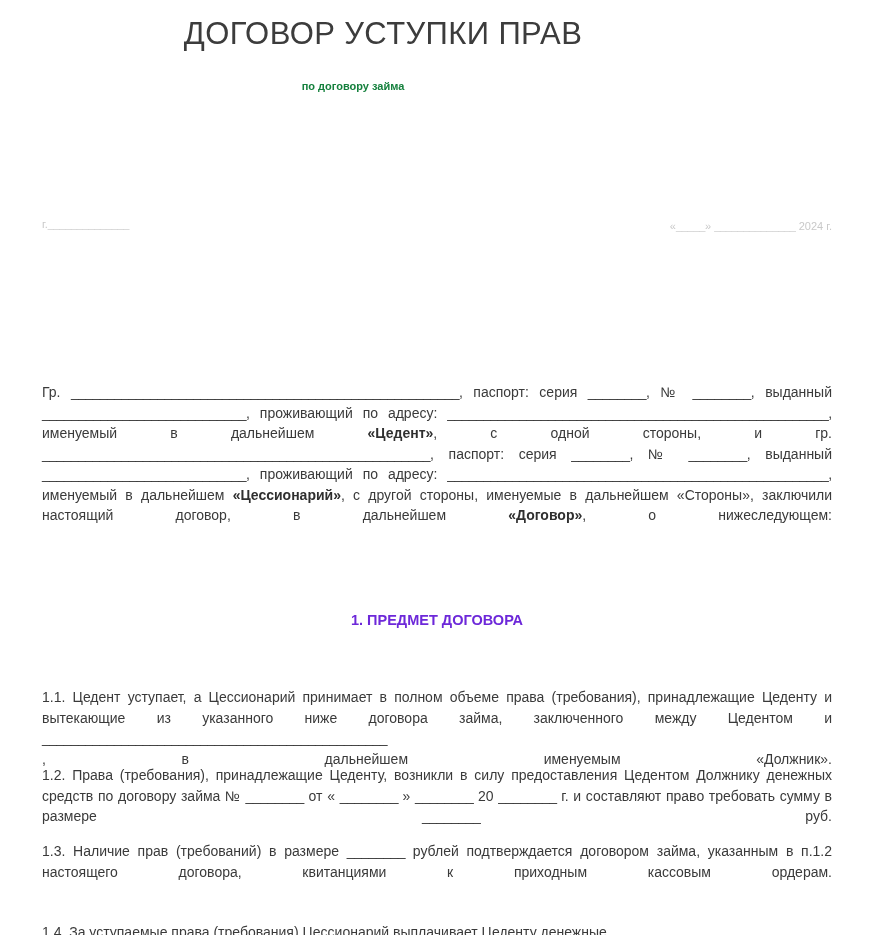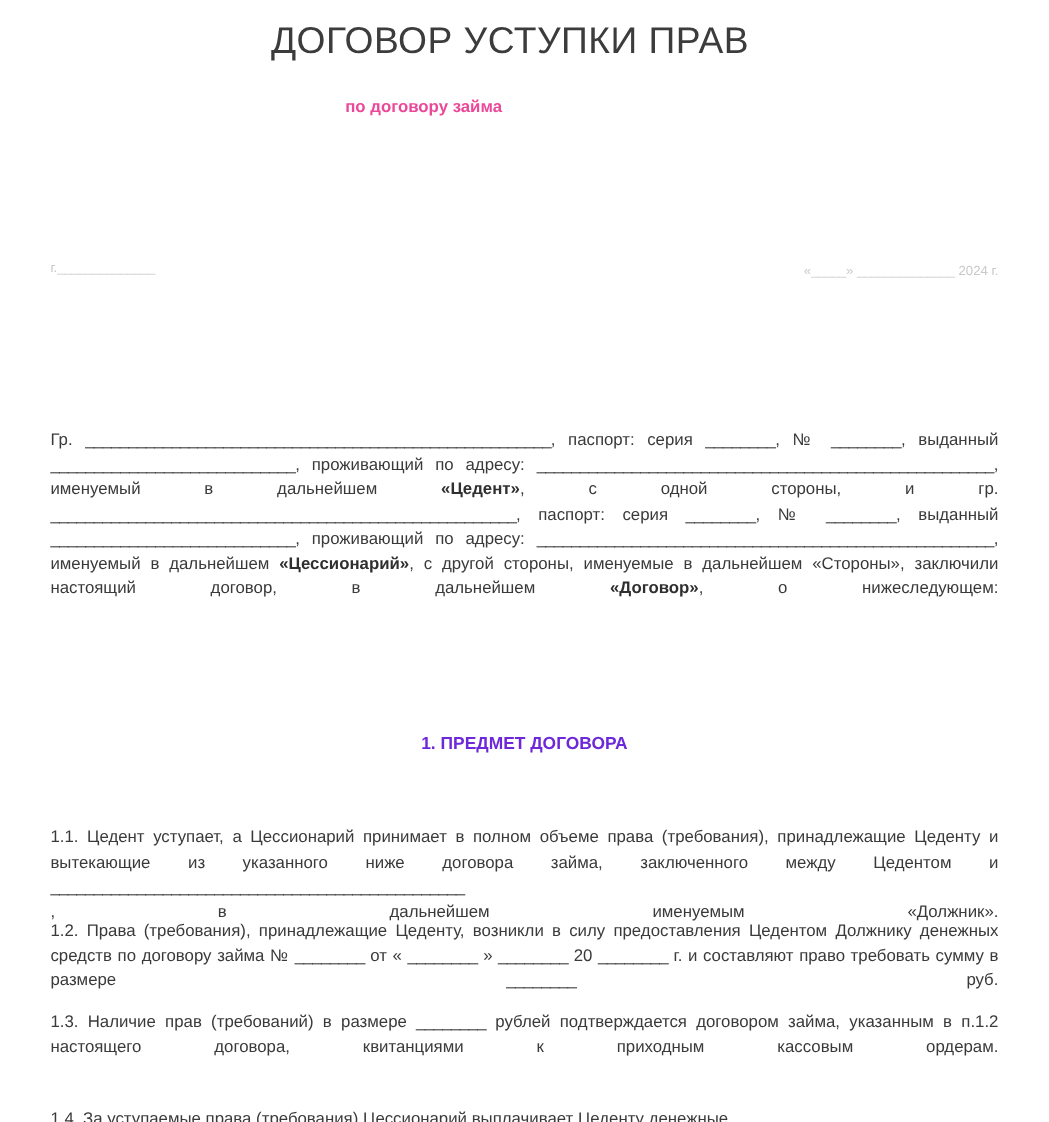--- a/index.html
+++ b/index.html
@@ -29,32 +29,31 @@
     position: absolute;
     top: 16px;
     left: 0;
     width: 766px;
     text-align: center;
     font-size: 31px;
     font-weight: 400;
     letter-spacing: 0.4px;
     color: #3c3c3c;
     white-space: nowrap;
-    margin-left: 42px;
   }
 
   .doc-subtitle {
     position: absolute;
     top: 80px;
     left: 0;
     width: 706px;
     text-align: center;
-    font-size: 14px;
+    font-size: 11px;
     font-weight: bold;
-    color: #ec4899;
+    color: #15803d;
   }
 
   
   .dateline {
     position: absolute;
     top: 218px;
     left: 42px;
     width: 790px;
     height: 18px;
     font-size: 11px;
@@ -92,21 +91,21 @@
   .block.jfull {
     text-align: justify;
   }
   .block.jfull::after {
     content: "";
     display: inline-block;
     width: 100%;
     height: 0;
   }
 
-  .parties   { top: 356px; }
+  .parties   { top: 382px; }
   .clause11  { top: 651px; margin-top: 36px; }
   .clause12  { top: 765px; }
   .clause13  { top: 841px; }
   .clause14  { top: 922px; }
 
   .heading {
     position: absolute;
     left: 0;
     width: 874px;
     top: 612px;

